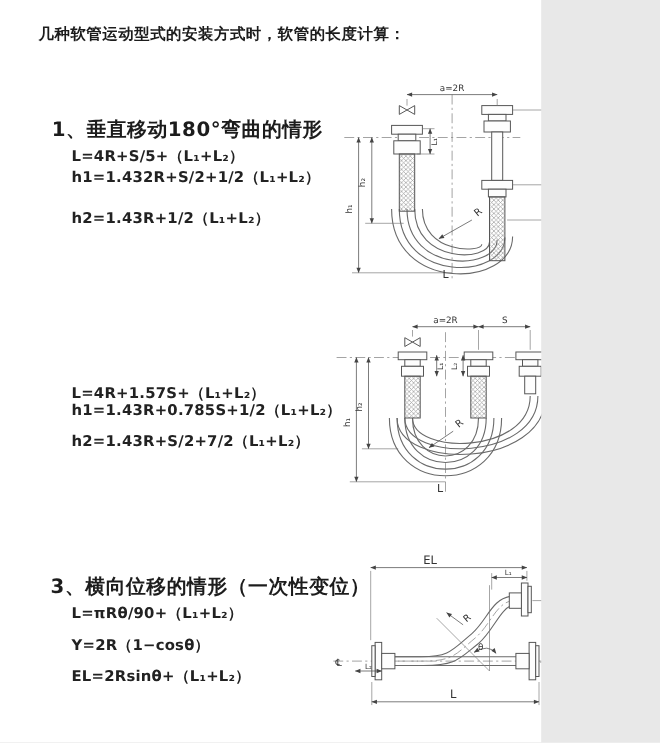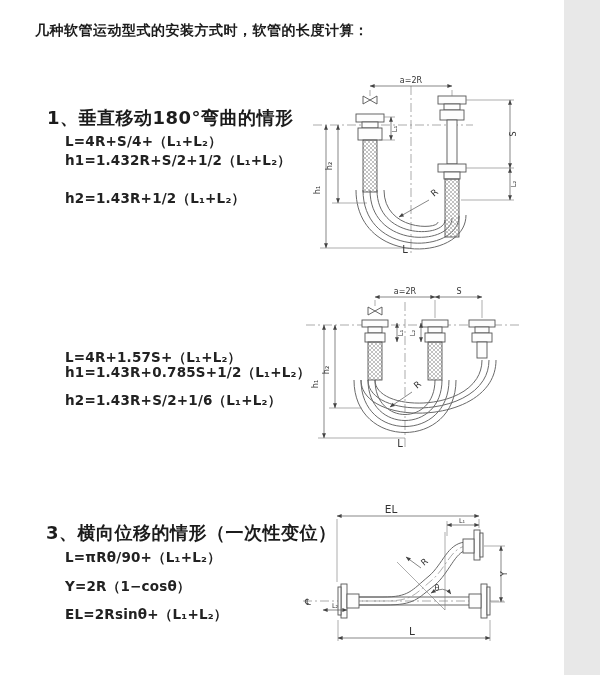--- a/index.html
+++ b/index.html
@@ -1,17 +1,17 @@
 <!DOCTYPE html>
 <html><head>
 <meta charset="utf-8">
 <style>
   html,body{margin:0;padding:0;background:#e8e8e8;}
   .page{
-    position:relative;width:564px;height:675px;background:#ffffff;overflow:hidden;
+    position:relative;width:492px;height:675px;background:#ffffff;overflow:hidden;
     font-family:"DejaVu Sans","Liberation Sans",sans-serif;color:#1c1c1c;
   }
   .title{position:absolute;left:35px;top:22px;font-size:14px;font-weight:bold;letter-spacing:.5px;}
   .sec-heading{position:absolute;font-size:18px;font-weight:bold;letter-spacing:.5px;white-space:nowrap;}
   .formula{position:absolute;font-size:13.5px;font-weight:600;color:#222;letter-spacing:.2px;white-space:nowrap;}
   svg.diag{position:absolute;overflow:visible;}
   svg text{fill:#333;font-family:"DejaVu Sans","Liberation Sans",sans-serif;}
   .dim{stroke:#555;stroke-width:.7;fill:none;}
   .ext{stroke:#777;stroke-width:.6;fill:none;}
   .cl{stroke:#888;stroke-width:.7;fill:none;stroke-dasharray:9 3 2 3;}
@@ -32,27 +32,27 @@
       </marker>
       <pattern id="braidp" width="4" height="4" patternUnits="userSpaceOnUse">
         <path d="M0,4 L4,0 M0,0 L4,4" stroke="#999" stroke-width="0.6"></path>
       </pattern>
     </defs>
   </svg>
 
   <div class="title">几种软管运动型式的安装方式时，软管的长度计算：</div>
 
   <div class="sec-heading" style="left:47px;top:106px">1、垂直移动180°弯曲的情形</div>
-  <div class="formula" style="left:65px;top:133px">L=4R+S/4+（L₁+L₂）</div>
+  <div class="formula" style="left:65px;top:133px">L=4R+S/5+（L₁+L₂）</div>
   <div class="formula" style="left:65px;top:152px">h1=1.432R+S/2+1/2（L₁+L₂）</div>
   <div class="formula" style="left:65px;top:190px">h2=1.43R+1/2（L₁+L₂）</div>
 
   <div class="formula" style="left:65px;top:349px">L=4R+1.57S+（L₁+L₂）</div>
   <div class="formula" style="left:65px;top:364px">h1=1.43R+0.785S+1/2（L₁+L₂）</div>
-  <div class="formula" style="left:65px;top:392px">h2=1.43R+S/2+1/6（L₁+L₂）</div>
+  <div class="formula" style="left:65px;top:392px">h2=1.43R+S/2+7/2（L₁+L₂）</div>
 
   <div class="sec-heading" style="left:46px;top:521px">3、横向位移的情形（一次性变位）</div>
   <div class="formula" style="left:65px;top:549px">L=πRθ/90+（L₁+L₂）</div>
   <div class="formula" style="left:65px;top:578px">Y=2R（1−cosθ）</div>
   <div class="formula" style="left:65px;top:606px">EL=2Rsinθ+（L₁+L₂）</div>
 
   <svg class="diag" style="left:305px;top:70px" width="265" height="194" viewBox="0 0 265 194">
 
     <line class="cl" x1="106" y1="16" x2="106" y2="184"></line>
     <line class="cl" x1="8" y1="55" x2="168" y2="55"></line>

